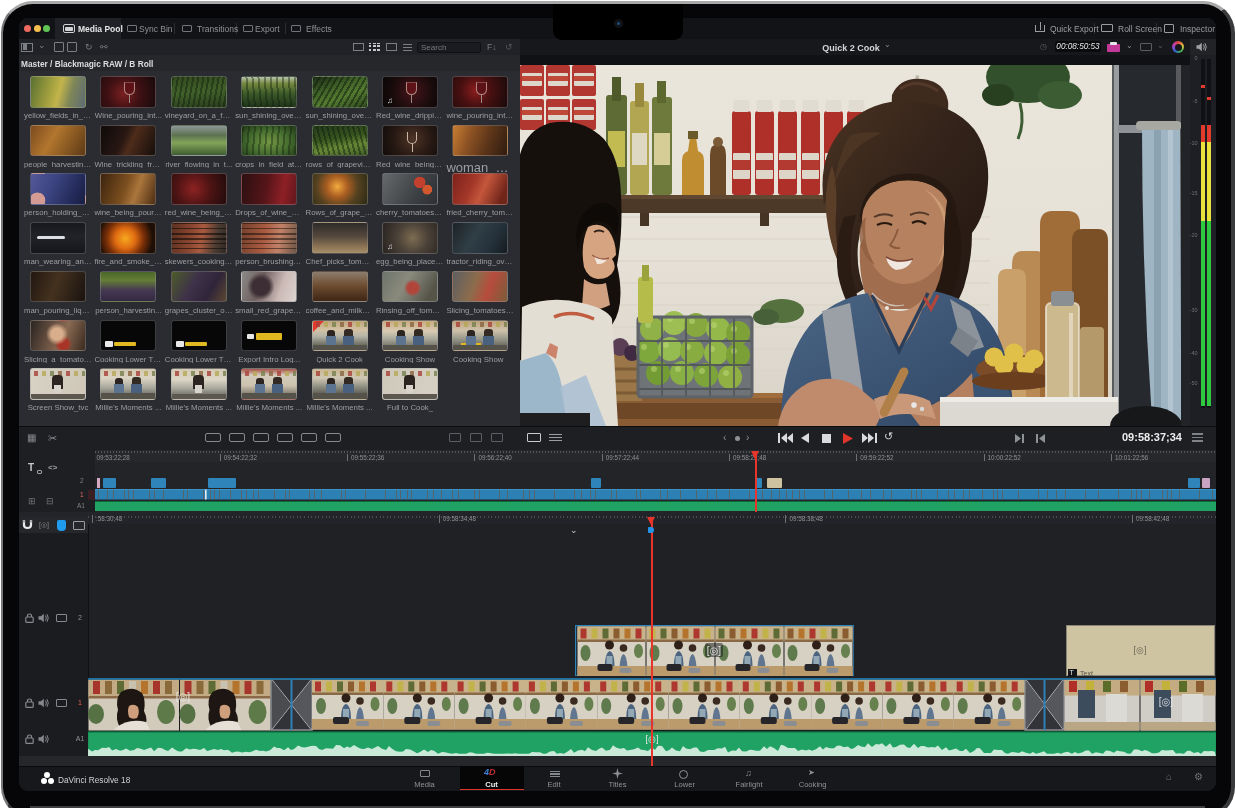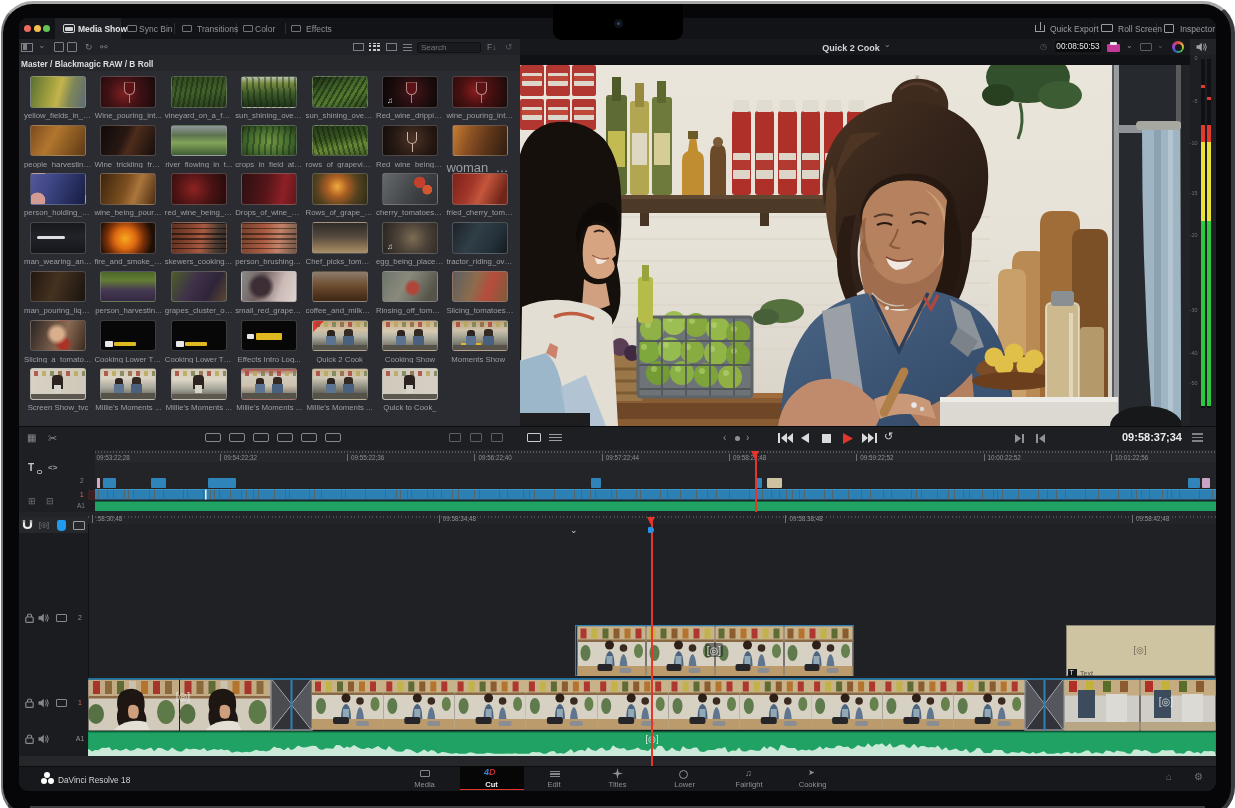--- a/index.html
+++ b/index.html
@@ -9,33 +9,33 @@
 <div style="left:30px;top:805.8px;width:1175px;height:2.2px;background:#3f3f41"></div>
 <div id="scr" style="left:18.5px;top:18px;width:1197.5px;height:773px;background:#222327;border-radius:9px;overflow:hidden">
     <div style="left:-18.5px;top:-18px;width:1235px;height:808px">
       <div style="left:18.5px;top:18px;width:1197.5px;height:21px;background:#121316"></div>
       <div style="left:23.8px;top:24.8px;width:7.4px;height:7.4px;background:#ee6a5f;border-radius:50%"></div>
       <div style="left:33.5px;top:24.8px;width:7.4px;height:7.4px;background:#f5bf4f;border-radius:50%"></div>
       <div style="left:43.1px;top:24.8px;width:7.4px;height:7.4px;background:#61c454;border-radius:50%"></div>
       <div style="left:55px;top:18px;width:66px;height:21px;background:#1f2126"></div>
       <div style="left:63px;top:23.5px;width:12px;height:9px;border:1px solid #d0d2d4;border-radius:2px"></div>
       <div style="left:65px;top:26.5px;width:8px;height:4.5px;background:#d0d2d4;border-radius:1px"></div>
-      <div class="t" style="left:78px;top:25px;font-size:8.5px;color:#e4e5e7;font-weight:700;">Media Show</div>
+      <div class="t" style="left:78px;top:25px;font-size:8.5px;color:#e4e5e7;font-weight:700;">Media Pool</div>
       <div style="left:120px;top:23px;width:1px;height:11px;background:#2c2e32"></div>
       <div style="left:174px;top:23px;width:1px;height:11px;background:#2c2e32"></div>
       <div style="left:236px;top:23px;width:1px;height:11px;background:#2c2e32"></div>
       <div style="left:285px;top:23px;width:1px;height:11px;background:#2c2e32"></div>
       <div style="left:1094px;top:23px;width:1px;height:11px;background:#2c2e32"></div>
       <div style="left:1156px;top:23px;width:1px;height:11px;background:#2c2e32"></div>
       <div style="left:127px;top:24.5px;width:10px;height:7px;border:1px solid #717478;border-radius:1px"></div>
       <div class="t" style="left:139px;top:25px;font-size:8.5px;color:#8f9295;font-weight:400;">Sync Bin</div>
       <div style="left:182px;top:24.5px;width:10px;height:7px;border:1px solid #717478;border-radius:1px"></div>
       <div class="t" style="left:197px;top:25px;font-size:8.5px;color:#8f9295;font-weight:400;">Transitions</div>
       <div style="left:243px;top:24.5px;width:10px;height:7px;border:1px solid #717478;border-radius:1px"></div>
-      <div class="t" style="left:255px;top:25px;font-size:8.5px;color:#8f9295;font-weight:400;">Color</div>
+      <div class="t" style="left:255px;top:25px;font-size:8.5px;color:#8f9295;font-weight:400;">Export</div>
       <div style="left:291px;top:24.5px;width:10px;height:7px;border:1px solid #717478;border-radius:1px"></div>
       <div class="t" style="left:306px;top:25px;font-size:8.5px;color:#8f9295;font-weight:400;">Effects</div>
       <div class="t" style="left:1050px;top:25px;font-size:8.5px;color:#9a9da0;font-weight:400;">Quick Export</div>
       <div class="t" style="left:1118px;top:25px;font-size:8.5px;color:#9a9da0;font-weight:400;">Roll Screen</div>
       <div class="t" style="left:1180px;top:25px;font-size:8.5px;color:#9a9da0;font-weight:400;">Inspector</div>
       <div style="left:1035px;top:25px;width:10px;height:7px;border:1px solid #9a9da0;border-top:none"></div>
       <div style="left:1039.5px;top:21.5px;width:1px;height:8px;background:#9a9da0"></div>
       <div style="left:1101px;top:24px;width:12px;height:8px;border:1px solid #9a9da0;border-radius:1px"></div>
       <div style="left:1164px;top:24px;width:10px;height:9px;border:1px solid #9a9da0;border-radius:1px"></div>
       <div style="left:18.5px;top:39px;width:501px;height:16px;background:#212227"></div>
@@ -60,21 +60,21 @@
       <div style="left:537px;top:42.5px;width:12px;height:9px;border:1px solid #7b7e83"></div>
       <div style="left:554px;top:42.5px;width:13px;height:9px;background:#caccce;border-radius:1px"></div>
       <div style="left:573px;top:42.5px;width:13px;height:9px;border:1px solid #7b7e83;border-radius:1px"></div>
       <div class="t" style="left:591px;top:41.5px;font-size:9px;color:#7b7e83;font-weight:400;">⌄</div>
       <div style="left:519.5px;top:39px;width:670.5px;height:25.6px;background:#101114"></div>
       <div style="left:519.5px;top:39px;width:670.5px;height:16px;background:#17181c"></div>
       <div class="t" style="left:851px;top:43.5px;font-size:9px;color:#d4d5d7;font-weight:700;transform:translateX(-50%);">Quick 2 Cook</div>
       <div class="t" style="left:884px;top:41px;font-size:8px;color:#8a8d90;font-weight:400;">⌄</div>
       <div class="t" style="left:1040px;top:42.5px;font-size:8px;color:#5c5f63;font-weight:400;">◷</div>
       <div style="left:1055px;top:40.5px;width:46px;height:11.5px;background:#0a0b0d;border-radius:2px"></div>
-      <div class="t" style="left:1078px;top:43.3px;font-size:8.2px;color:#e8e9ea;font-weight:400;transform:translateX(-50%);">00:08:50:53</div>
+      <div class="t" style="left:1078px;top:43.3px;font-size:8.2px;color:#e8e9ea;font-weight:400;transform:translateX(-50%);font-style:italic;">00:08:50:53</div>
       <div style="left:1107px;top:44px;width:13px;height:8px;background:#c2399a;border-radius:1px"></div>
       <div style="left:1110px;top:41.5px;width:7px;height:3px;background:#e8e9ea;border-radius:1px"></div>
       <div class="t" style="left:1126px;top:41.5px;font-size:8px;color:#8a8d90;font-weight:400;">⌄</div>
       <div style="left:1140px;top:43px;width:12px;height:8px;border:1px solid #595c60;border-radius:1px"></div>
       <div class="t" style="left:1157px;top:41.5px;font-size:8px;color:#595c60;font-weight:400;">⌄</div>
       <div style="left:1172px;top:41px;width:12px;height:12px;border-radius:50%;background:conic-gradient(#e04040,#e0c040,#40c050,#3060d0,#b040c0,#e04040)"></div>
       <div style="left:1174.5px;top:43.5px;width:7px;height:7px;border-radius:50%;background:#17181c"></div>
       <div style="left:1190px;top:55px;width:26px;height:370.6px;background:#1e1f24"></div>
       <svg style="left:1196px;top:41.5px" width="12" height="10" viewBox="0 0 12 10">
         <path d="M0.5 3.2 L2.8 3.2 L5.8 0.8 L5.8 9.2 L2.8 6.8 L0.5 6.8 Z" fill="#9fa2a5"></path>
@@ -197,21 +197,21 @@
       <div class="t" style="left:128.4px;top:355.5px;font-size:7.8px;color:#9b9ea3;font-weight:400;transform:translateX(-50%);max-width:68px;overflow:hidden;text-overflow:ellipsis">Cooking Lower Thi...</div>
       <div style="left:170.8px;top:319.5px;width:56px;height:31.5px;background:#070707;border-radius:3px;border:1px solid rgba(160,162,166,0.35);overflow:hidden">
         <div style="left:4px;top:20px;width:8px;height:6px;background:#e8e8e8;border-radius:1px"></div>
         <div style="left:13px;top:21px;width:22px;height:4px;background:#e0b820;border-radius:1px"></div>
       </div>
       <div class="t" style="left:198.8px;top:355.5px;font-size:7.8px;color:#9b9ea3;font-weight:400;transform:translateX(-50%);max-width:68px;overflow:hidden;text-overflow:ellipsis">Cooking Lower Thi...</div>
       <div style="left:241.2px;top:319.5px;width:56px;height:31.5px;background:#070707;border-radius:3px;border:1px solid rgba(160,162,166,0.35);overflow:hidden">
         <div style="left:14px;top:12px;width:26px;height:7px;background:#e0b820;border-radius:1px"></div>
         <div style="left:5px;top:13.5px;width:7px;height:5px;background:#e8e8e8;border-radius:1px"></div>
       </div>
-      <div class="t" style="left:269.2px;top:355.5px;font-size:7.8px;color:#9b9ea3;font-weight:400;transform:translateX(-50%);max-width:68px;overflow:hidden;text-overflow:ellipsis">Effects Intro Log...</div>
+      <div class="t" style="left:269.2px;top:355.5px;font-size:7.8px;color:#9b9ea3;font-weight:400;transform:translateX(-50%);max-width:68px;overflow:hidden;text-overflow:ellipsis">Export Intro Log...</div>
       <div style="left:311.6px;top:319.5px;width:56px;height:31.5px;background:linear-gradient(180deg,#bfa67e 0%,#d4c2a4 30%,#b5b5a8 52%,#7c7c70 76%,#4a463e 100%);border-radius:3px;border:1px solid rgba(160,162,166,0.35);overflow:hidden">
         <div style="left:0;top:0;width:0;height:0;border-left:11px solid #e03a2e;border-bottom:11px solid transparent"></div>
         <div style="left:3px;top:1.5px;width:4px;height:5px;background:#a84038;opacity:0.8"></div>
         <div style="left:11px;top:1.5px;width:4px;height:5px;background:#b5a855;opacity:0.8"></div>
         <div style="left:19px;top:1.5px;width:4px;height:5px;background:#77804e;opacity:0.8"></div>
         <div style="left:27px;top:1.5px;width:4px;height:5px;background:#8a6440;opacity:0.8"></div>
         <div style="left:35px;top:1.5px;width:4px;height:5px;background:#a84038;opacity:0.8"></div>
         <div style="left:43px;top:1.5px;width:4px;height:5px;background:#b5a855;opacity:0.8"></div>
         <div style="left:51px;top:1.5px;width:4px;height:5px;background:#77804e;opacity:0.8"></div>
         <div style="left:14px;top:9px;width:8px;height:12px;background:#2c2420;border-radius:3px 3px 0 0"></div>
@@ -244,21 +244,21 @@
         <div style="left:27px;top:1.5px;width:4px;height:5px;background:#8a6440;opacity:0.8"></div>
         <div style="left:35px;top:1.5px;width:4px;height:5px;background:#a84038;opacity:0.8"></div>
         <div style="left:43px;top:1.5px;width:4px;height:5px;background:#b5a855;opacity:0.8"></div>
         <div style="left:51px;top:1.5px;width:4px;height:5px;background:#77804e;opacity:0.8"></div>
         <div style="left:14px;top:9px;width:8px;height:12px;background:#2c2420;border-radius:3px 3px 0 0"></div>
         <div style="left:31px;top:8px;width:9px;height:13px;background:#332a24;border-radius:3px 3px 0 0"></div>
         <div style="left:13px;top:15px;width:10px;height:9px;background:#5c7490"></div>
         <div style="left:30px;top:15px;width:11px;height:9px;background:#49617e"></div>
         <div style="left:0;top:24px;width:56px;height:7.5px;background:#55524a"></div>
       </div>
-      <div class="t" style="left:480.4px;top:355.5px;font-size:7.8px;color:#9b9ea3;font-weight:400;transform:translateX(-50%);max-width:68px;overflow:hidden;text-overflow:ellipsis">Moments Show_</div>
+      <div class="t" style="left:480.4px;top:355.5px;font-size:7.8px;color:#9b9ea3;font-weight:400;transform:translateX(-50%);max-width:68px;overflow:hidden;text-overflow:ellipsis">Cooking Show_</div>
       <div style="left:30px;top:368.2px;width:56px;height:31.5px;background:linear-gradient(100deg,#d8d2c6 0%,#cfc8b8 100%);border-radius:3px;border:1px solid rgba(160,162,166,0.35);overflow:hidden">
         <div style="left:3px;top:1.5px;width:4px;height:5px;background:#a84038;opacity:0.8"></div>
         <div style="left:11px;top:1.5px;width:4px;height:5px;background:#b5a855;opacity:0.8"></div>
         <div style="left:19px;top:1.5px;width:4px;height:5px;background:#77804e;opacity:0.8"></div>
         <div style="left:27px;top:1.5px;width:4px;height:5px;background:#8a6440;opacity:0.8"></div>
         <div style="left:35px;top:1.5px;width:4px;height:5px;background:#a84038;opacity:0.8"></div>
         <div style="left:43px;top:1.5px;width:4px;height:5px;background:#b5a855;opacity:0.8"></div>
         <div style="left:51px;top:1.5px;width:4px;height:5px;background:#77804e;opacity:0.8"></div>
         <div style="left:21px;top:6px;width:11px;height:14px;background:#2c2420;border-radius:4px 4px 0 0"></div>
         <div style="left:23px;top:16px;width:7px;height:8px;background:#d8d4cc"></div>
@@ -328,21 +328,21 @@
         <div style="left:11px;top:1.5px;width:4px;height:5px;background:#b5a855;opacity:0.8"></div>
         <div style="left:19px;top:1.5px;width:4px;height:5px;background:#77804e;opacity:0.8"></div>
         <div style="left:27px;top:1.5px;width:4px;height:5px;background:#8a6440;opacity:0.8"></div>
         <div style="left:35px;top:1.5px;width:4px;height:5px;background:#a84038;opacity:0.8"></div>
         <div style="left:43px;top:1.5px;width:4px;height:5px;background:#b5a855;opacity:0.8"></div>
         <div style="left:51px;top:1.5px;width:4px;height:5px;background:#77804e;opacity:0.8"></div>
         <div style="left:21px;top:6px;width:11px;height:14px;background:#2c2420;border-radius:4px 4px 0 0"></div>
         <div style="left:23px;top:16px;width:7px;height:8px;background:#d8d4cc"></div>
         <div style="left:0;top:25px;width:56px;height:6.5px;background:#5c5850"></div>
       </div>
-      <div class="t" style="left:410px;top:404.2px;font-size:7.8px;color:#9b9ea3;font-weight:400;transform:translateX(-50%);max-width:68px;overflow:hidden;text-overflow:ellipsis">Quick to Cook_</div>
+      <div class="t" style="left:410px;top:404.2px;font-size:7.8px;color:#9b9ea3;font-weight:400;transform:translateX(-50%);max-width:68px;overflow:hidden;text-overflow:ellipsis">Full to Cook_</div>
       <svg style="left:519.7px;top:64.6px" width="661.3" height="361" viewBox="0 0 661.3 361">
         <defs>
           <linearGradient id="wall" x1="0" y1="0" x2="0" y2="1">
             <stop offset="0" stop-color="#eae5db"></stop>
             <stop offset="0.5" stop-color="#e7e2d8"></stop>
             <stop offset="1" stop-color="#d8d2c7"></stop>
           </linearGradient>
           <linearGradient id="blue" x1="0" y1="0" x2="1" y2="1">
             <stop offset="0" stop-color="#4a6584"></stop>
             <stop offset="0.55" stop-color="#3c5474"></stop>

